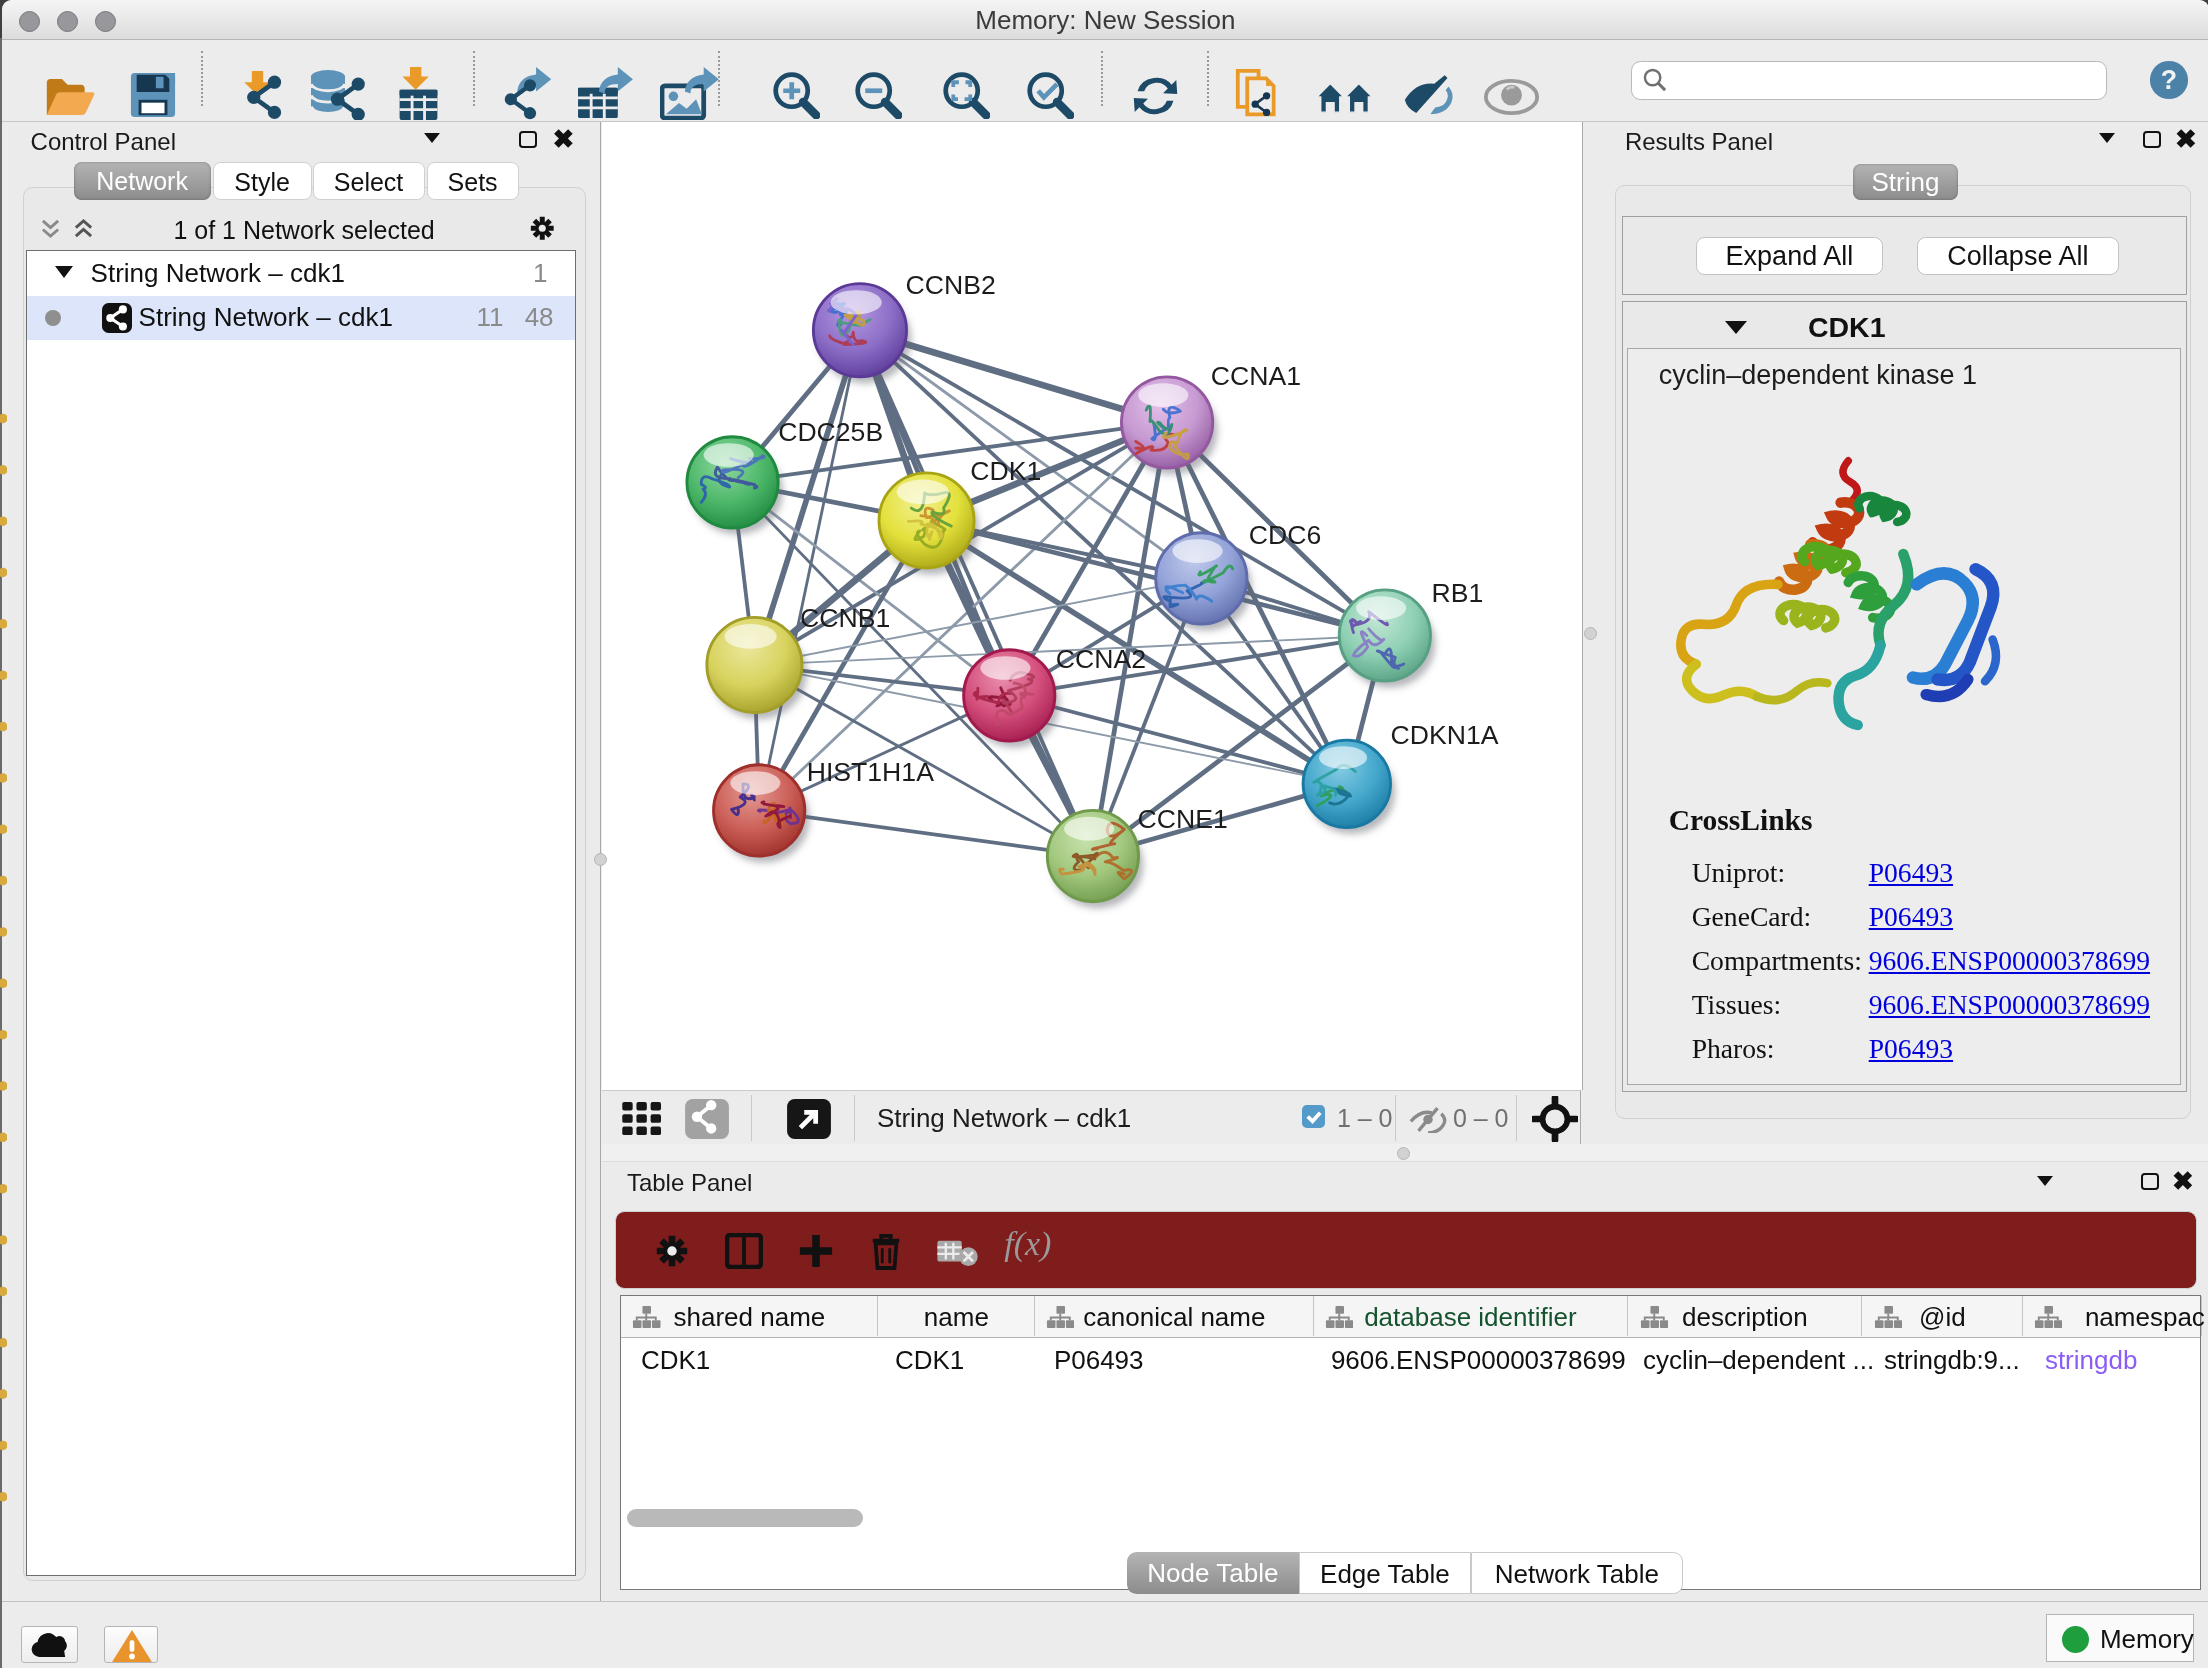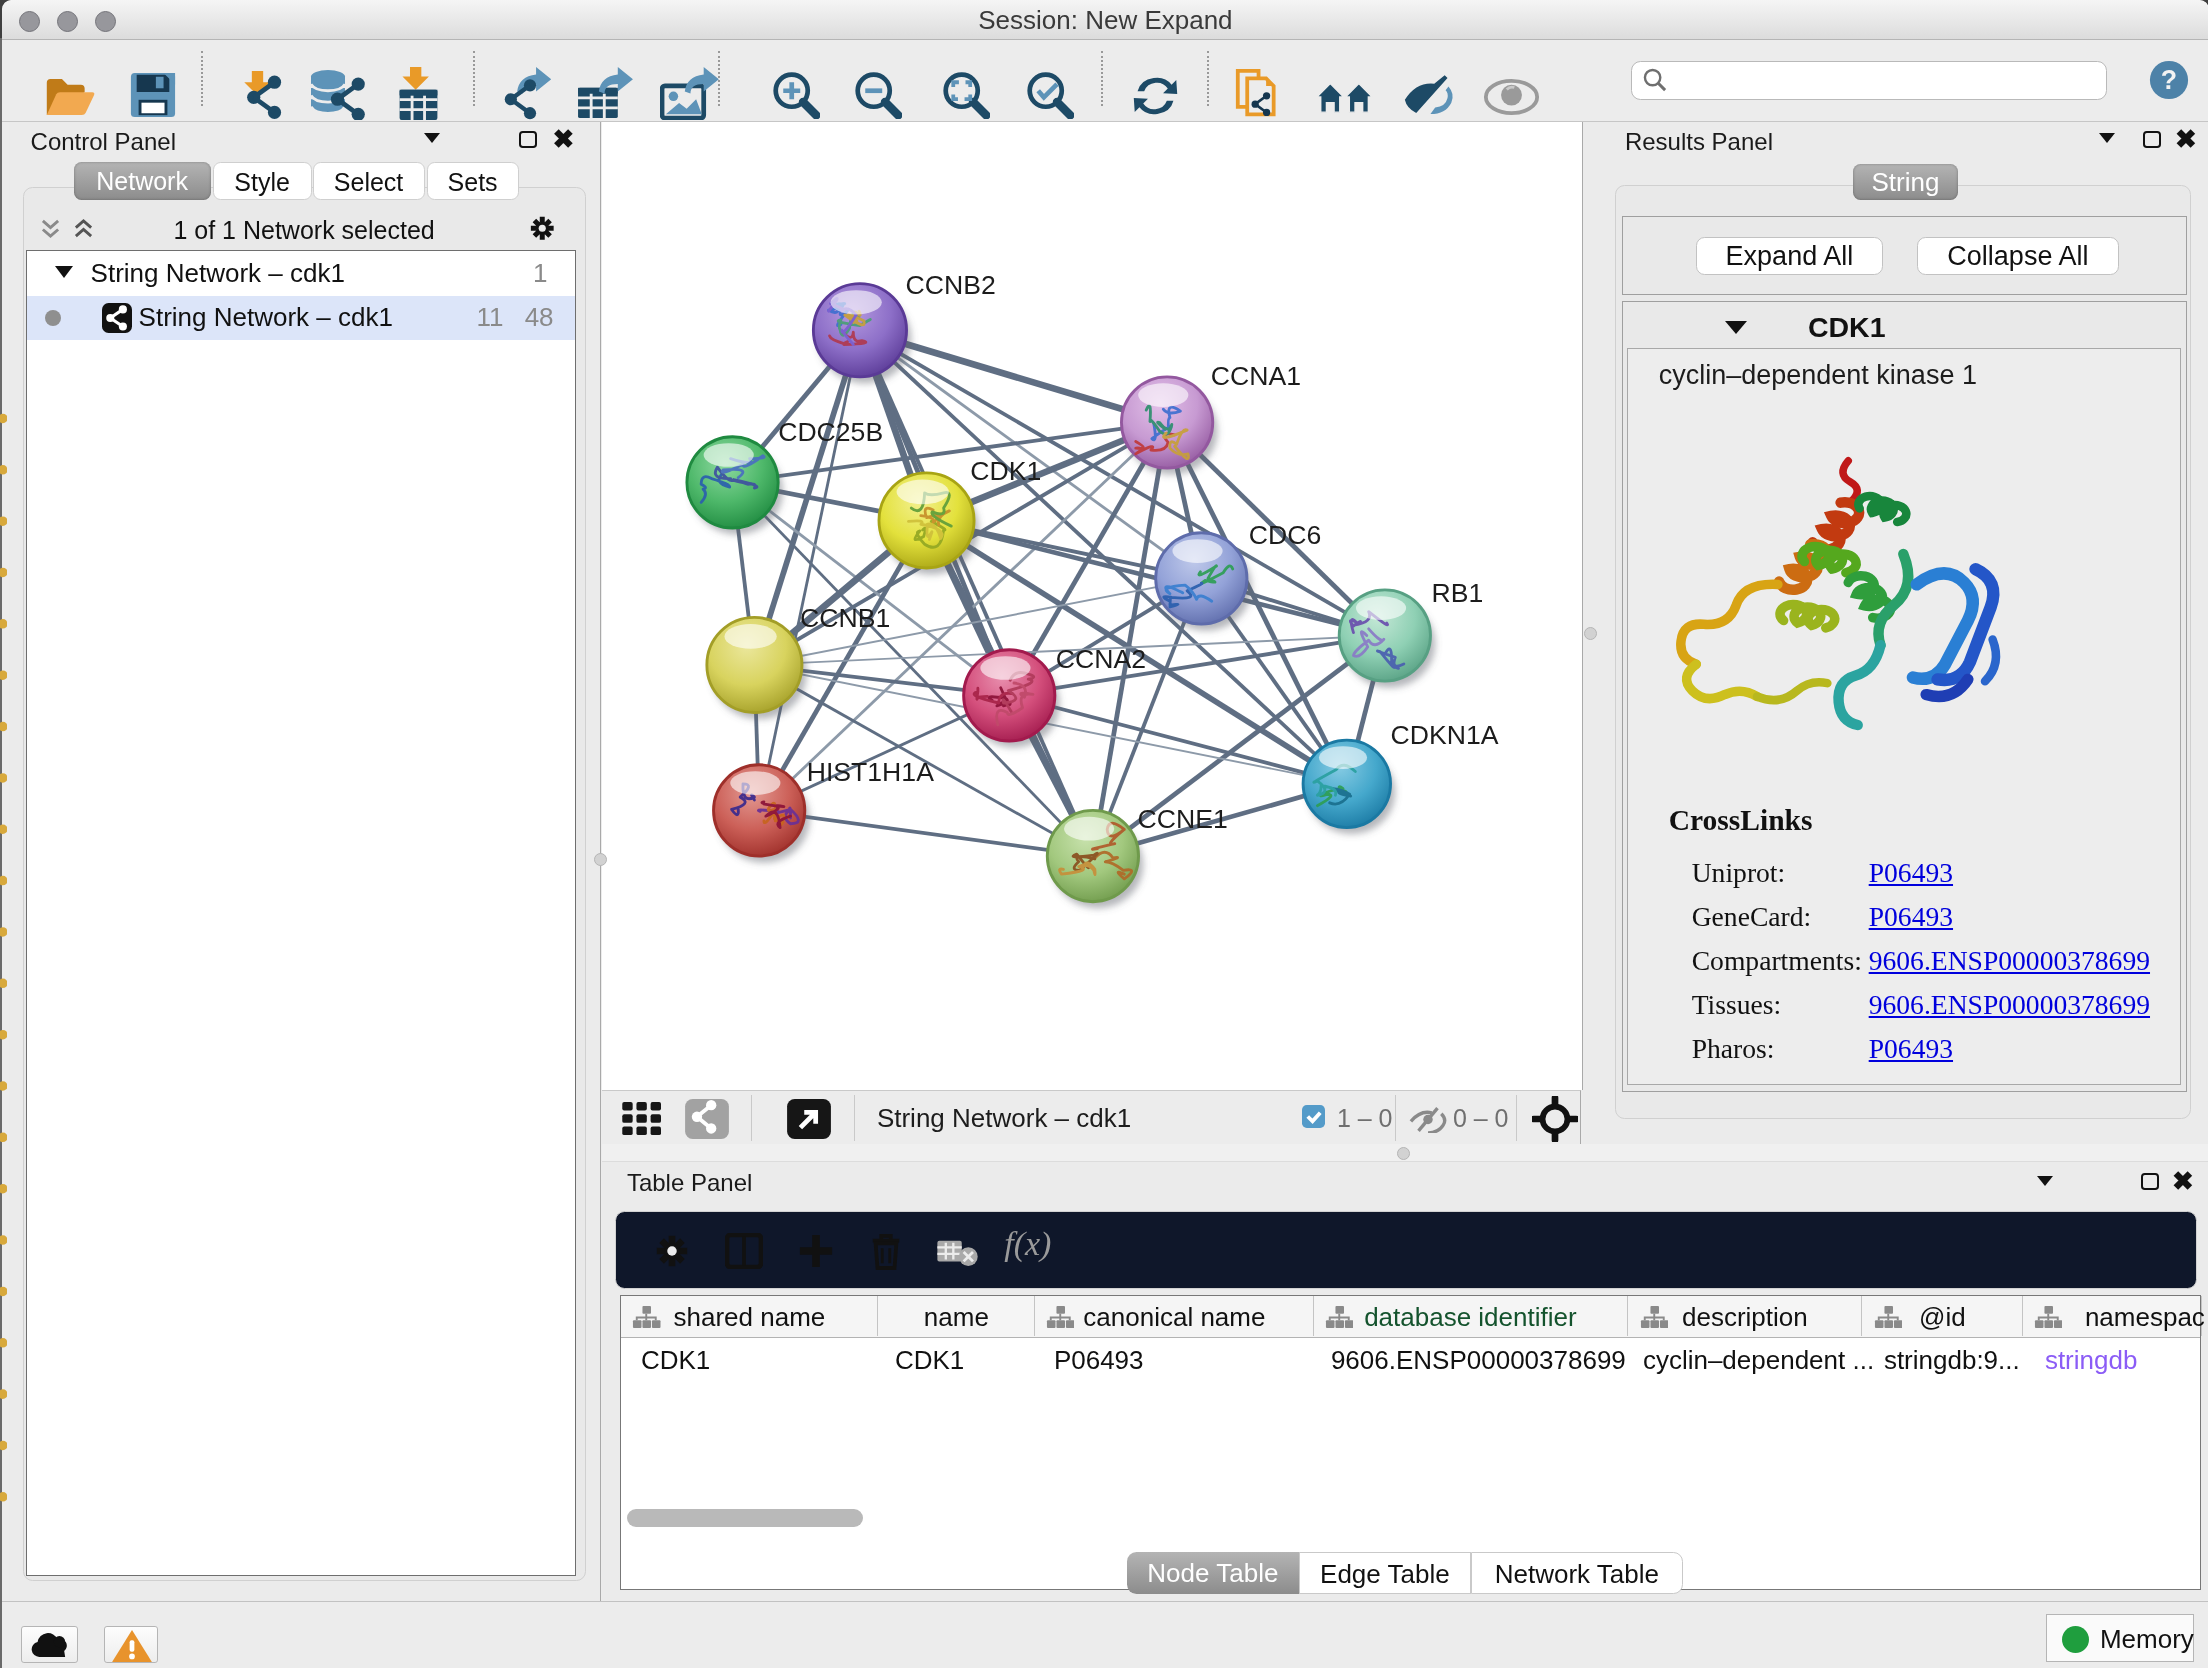--- a/index.html
+++ b/index.html
@@ -12,21 +12,21 @@
 .tab.sel { background:linear-gradient(#b4b4b4,#8c8c8c); color:#fff; box-shadow:inset 0 0 2.9px rgba(0,0,0,.3); }
 .tab.uns { background:#fff; color:#111; border:1px solid #cfcfcf; }
 .vsep { position:absolute; top:51px; height:55px; border-left:2.9px dotted #999; }
 .icn { position:absolute; }
 </style></head><body>
 <div id="win">
 <div class="abs" style="left:0;top:0;width:100%;height:40px;background:linear-gradient(#f5f5f5,#dcdcdc);border-bottom:1.4px solid #b5b5b5;border-radius:9.5px 9.5px 0 0;">
 <div class="abs" style="left:17px;top:10.5px;width:21px;height:21px;border-radius:50%;background:#97979c;border:1.4px solid #74747a;"></div>
 <div class="abs" style="left:55px;top:10.5px;width:21px;height:21px;border-radius:50%;background:#97979c;border:1.4px solid #74747a;"></div>
 <div class="abs" style="left:93px;top:10.5px;width:21px;height:21px;border-radius:50%;background:#97979c;border:1.4px solid #74747a;"></div>
-<div class="abs" style="left:0;top:4.8px;width:100%;text-align:center;font-size:26px;font-weight:500;color:#3a3a3a;">Session: New Expand</div>
+<div class="abs" style="left:0;top:4.8px;width:100%;text-align:center;font-size:26px;font-weight:500;color:#3a3a3a;">Memory: New Session</div>
 </div>
 <div class="abs" style="left:0;top:40px;width:100%;height:82px;background:#ececec;border-bottom:1.9px solid #c6c6c6;">
 <div class="icn" style="left:41px;top:33px;"><svg width="53" height="48" viewBox="0 0 56 50" style="">
           <path d="M4,44 L4,10 Q4,6 8,6 L20,6 L26,12 L40,12 Q44,12 44,16 L44,20 Z" fill="#c07b18"></path>
 <path d="M4,44 L14,22 Q15,20 18,20 L52,20 Q55,20 54,23 L45,42 Q44,44 41,44 Z" fill="#f2a950"></path>
         </svg></div>
 <div class="icn" style="left:127px;top:31px;"><svg width="48" height="48" viewBox="0 0 50 50" style="">
           <rect x="2" y="2" width="46" height="46" rx="4" fill="#5d93b8"></rect>
 <path d="M8,4 L8,22 L42,22 L42,4 Z" fill="#16374f"></path>
 <rect x="28" y="6" width="8" height="12" fill="#5d93b8"></rect>
@@ -540,21 +540,21 @@
 </div>
 <div class="abs" style="left:600px;top:1144px;width:1608px;height:18px;background:#f0f0f0;border-bottom:1px solid #dcdcdc;"></div>
 <div class="abs" style="left:592px;top:853px;width:13.3px;height:13.3px;border-radius:50%;background:#d2d2d2;border:1px solid #b5b5b5;"></div>
 <div class="abs" style="left:1582px;top:627px;width:13.3px;height:13.3px;border-radius:50%;background:#d2d2d2;border:1px solid #b5b5b5;"></div>
 <div class="abs" style="left:1395px;top:1147px;width:13.3px;height:13.3px;border-radius:50%;background:#d2d2d2;border:1px solid #b5b5b5;"></div>
 <div class="abs" style="left:600px;top:1162px;width:1608px;height:438px;background:#ebebeb;">
 <div class="paneltitle abs" style="left:25px;top:6.7px;">Table Panel</div>
 <span class="abs" style="left:1435px;top:14.3px;width:0;height:0;border-left:8.6px solid transparent;border-right:8.6px solid transparent;border-top:10.5px solid #111;"></span>
 <span class="sqr abs" style="left:1539px;top:11.4px;"></span>
 <span class="xmark abs" style="left:1570px;top:11.4px;">✖</span>
-<div class="abs" style="left:13.3px;top:49px;width:1582px;height:78px;background:#0f172a;border:1.4px solid #d2d2d2;border-radius:9.5px;">
+<div class="abs" style="left:13.3px;top:49px;width:1582px;height:78px;background:#7f1d1d;border:1.4px solid #d2d2d2;border-radius:9.5px;">
 <div class="icn" style="left:37px;top:20px;"><svg width="38" height="38" viewBox="0 0 40 40" style="">
             <g fill="#111">
               <circle cx="20" cy="20" r="9"></circle>
 <g stroke="#111" stroke-width="7">
                 <path d="M20,4 v8 M20,28 v8 M4,20 h8 M28,20 h8 M9,9 l6,6 M25,25 l6,6 M31,9 l-6,6 M15,25 l-6,6"></path>
               </g>
             </g>
 <circle cx="20" cy="20" r="5" fill="#ececec"></circle>
           </svg></div>
 <div class="icn" style="left:109px;top:21px;"><svg width="38" height="36" viewBox="0 0 40 38" style="">

